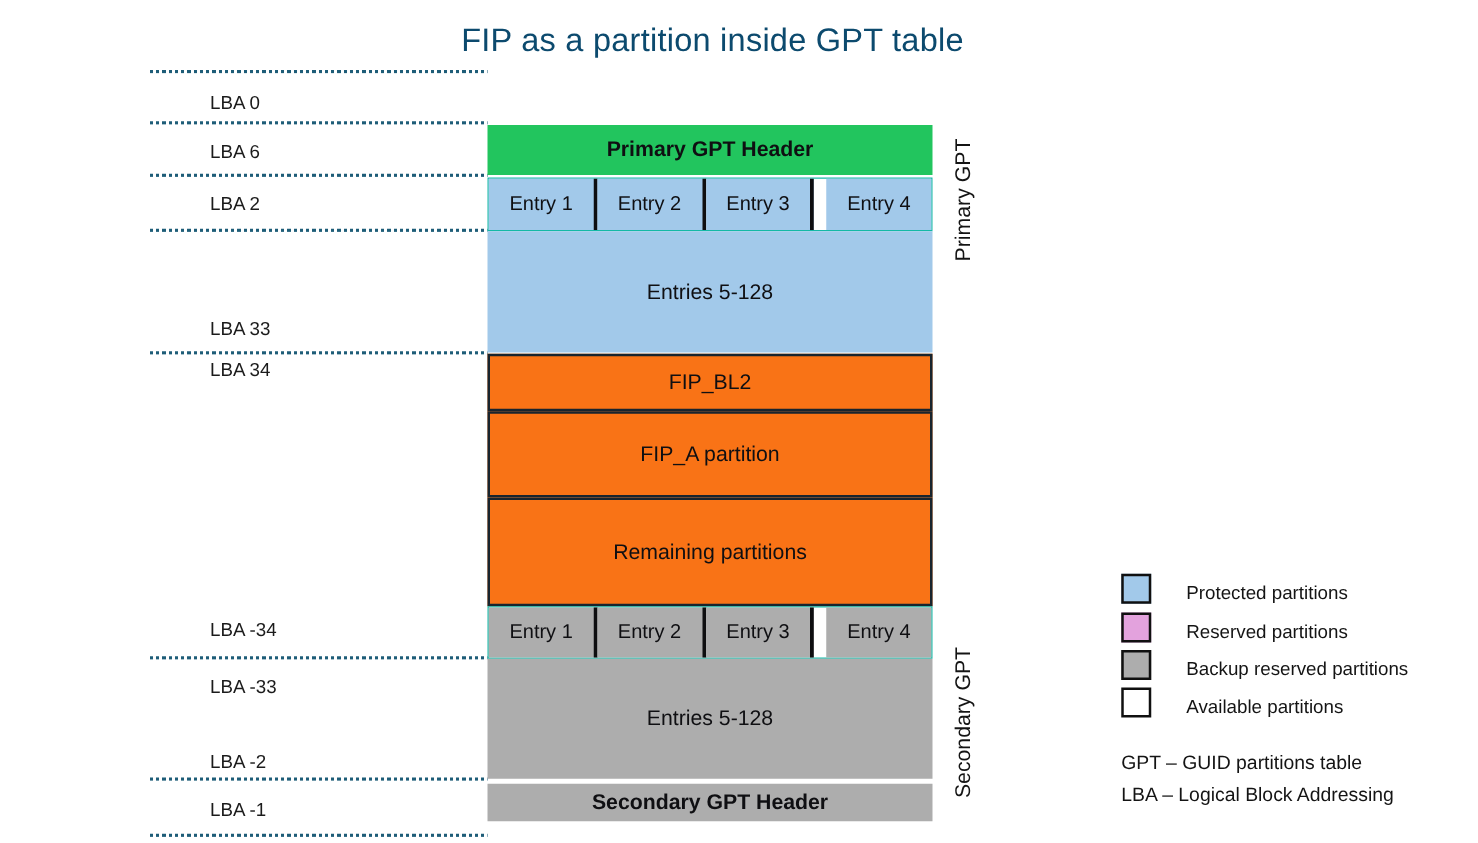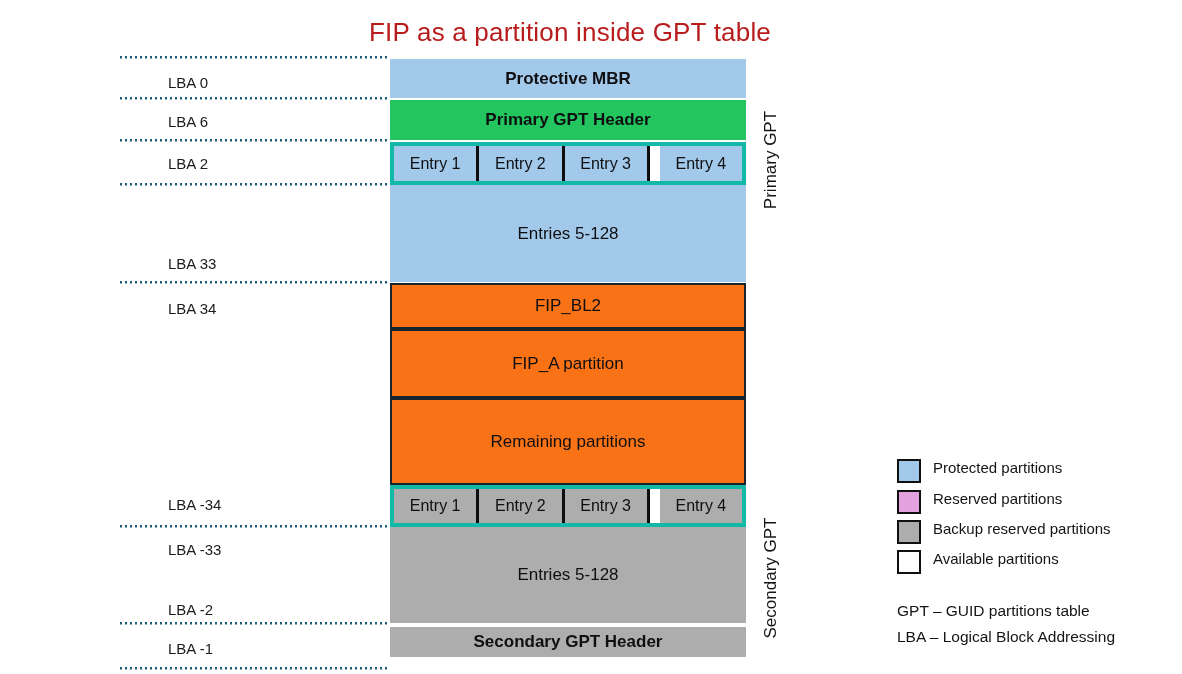--- a/index.html
+++ b/index.html
@@ -1,48 +1,48 @@
 <!DOCTYPE html>
 <html><head>
 <meta charset="utf-8">
 <style>
   html,body{margin:0;padding:0;background:#ffffff;}
   body{width:1182px;height:674px;position:relative;overflow:hidden;
        font-family:"Liberation Sans", sans-serif;color:#161616;}
   .canvas{position:absolute;inset:0;}
 
   .title{position:absolute;left:0;top:17px;width:1140px;text-align:center;
-         font-size:26px;letter-spacing:.2px;color:#b91c1c;}
+         font-size:26px;letter-spacing:.2px;color:#0c4a6e;}
 
   .dotted{position:absolute;left:120px;width:270px;height:3px;
           background-image:repeating-linear-gradient(to right,#1E5D78 0 2.5px,transparent 2.5px 5px);
           background-size:100% 2.5px;background-repeat:no-repeat;background-position:left top;}
 
   .lba{position:absolute;left:168px;font-size:15px;color:#1b1b1b;white-space:nowrap;}
 
   .block{position:absolute;left:390px;width:356px;box-sizing:border-box;
          display:flex;align-items:center;justify-content:center;
          font-size:17px;text-align:center;color:#0f0f12;}
   .bold{font-weight:bold;}
   .fill-blue{background:#A2C9EA;}
   .fill-pink{background:#22c55e;}
   .fill-gray{background:#ADADAD;}
   .boxed{background:#f97316;border:2px solid #18242E;}
 
   .entry-row{position:absolute;left:390px;width:356px;box-sizing:border-box;
-             display:flex;border:4px solid #14b8a6;}
+             display:flex;border:1px solid #14b8a6;}
   .entry-cell{flex:1;display:flex;align-items:center;justify-content:center;
               font-size:16px;color:#0f0f12;border-right:3px solid #0e0e10;}
   .entry-cell:last-child{border-right:none;margin-left:10px;}
 
   .side-label{position:absolute;width:170px;height:22px;display:flex;align-items:center;
               justify-content:center;font-size:17px;color:#141414;
               transform:rotate(-90deg);white-space:nowrap;}
 
-  .legend-row{position:absolute;left:897px;height:24px;display:flex;align-items:flex-start;gap:12px;}
+  .legend-row{position:absolute;left:897px;height:24px;display:flex;align-items:flex-end;gap:28px;}
   .swatch{width:20px;height:20px;border:2px solid #101010;flex:0 0 auto;}
   .legend-label{font-size:15px;color:#141414;white-space:nowrap;}
   .abbr{position:absolute;left:897px;font-size:15.5px;color:#141414;white-space:nowrap;}
 </style>
 </head>
 <body>
 
 <div class="canvas">
 
   <div class="title">FIP as a partition inside GPT table</div>
@@ -53,27 +53,26 @@
   <div class="dotted" style="top:183px"></div>
   <div class="dotted" style="top:281px"></div>
   <div class="dotted" style="top:525px"></div>
   <div class="dotted" style="top:622px"></div>
   <div class="dotted" style="top:667px"></div>
 
   <div class="lba" style="top:74px">LBA 0</div>
   <div class="lba" style="top:113px">LBA 6</div>
   <div class="lba" style="top:155px">LBA 2</div>
   <div class="lba" style="top:255px">LBA 33</div>
-  <div class="lba" style="top:300px">LBA 34</div>
+  <div class="lba" style="top:288px">LBA 34</div>
   <div class="lba" style="top:496px">LBA -34</div>
   <div class="lba" style="top:541px">LBA -33</div>
   <div class="lba" style="top:601px">LBA -2</div>
   <div class="lba" style="top:640px">LBA -1</div>
 
-  <div class="block fill-blue bold" style="top:59px;height:39px">Protective MBR</div>
 
   <div class="block fill-pink bold" style="top:100px;height:40px">Primary GPT Header</div>
 
   <div class="entry-row" style="top:142px;height:43px">
     <div class="entry-cell fill-blue">Entry 1</div>
     <div class="entry-cell fill-blue">Entry 2</div>
     <div class="entry-cell fill-blue">Entry 3</div>
     <div class="entry-cell fill-blue">Entry 4</div>
   </div>
 

